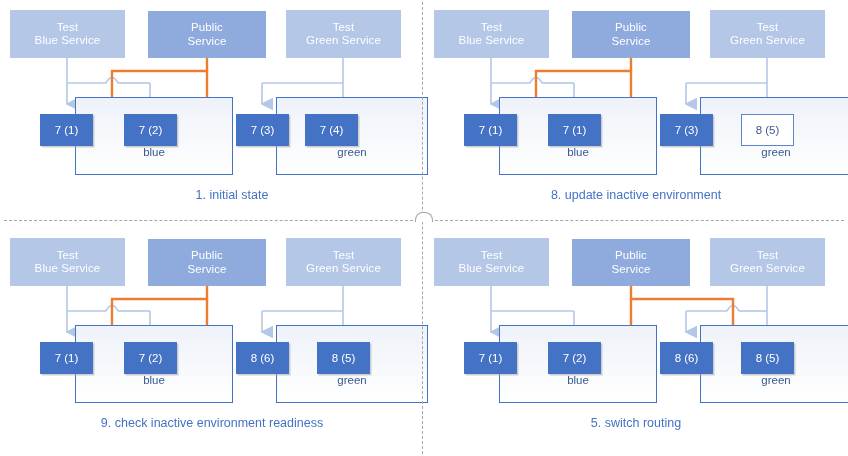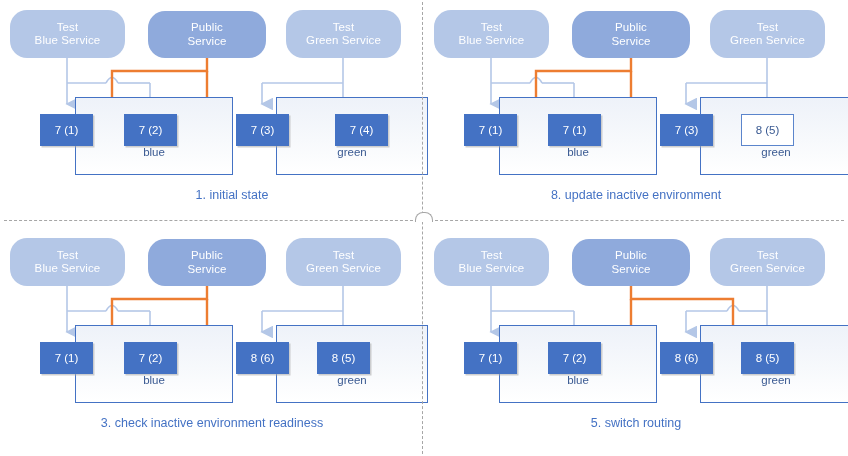--- a/index.html
+++ b/index.html
@@ -13,21 +13,20 @@
   .panel{position:absolute;width:424px;height:228px;}
   .panel-inner{position:absolute;inset:0;}
 
   svg.wires{position:absolute;left:0;top:0;width:424px;height:228px;overflow:visible;}
 
   .svc{
     position:absolute;box-sizing:border-box;
     display:flex;align-items:center;justify-content:center;text-align:center;
     color:#ffffff;font-size:11.5px;line-height:13.5px;
     letter-spacing:0.1px;
-    border-radius:17px;
   }
   .svc.test{background:#b4c7e7;}
   .svc.public{background:#8faadc;}
 
   .envbox{
     position:absolute;box-sizing:border-box;
     border:1px solid #4472c4;
     background:linear-gradient(180deg,#eef2f9 0%,#f7f9fc 55%,#ffffff 100%);
     margin-left:48px;
   }
@@ -133,21 +132,21 @@
       <div class="envbox" style="left:27px;top:97px;width:158px;height:78px;">
         <div class="envlabel" style="top:48px;">blue</div>
       </div>
       <div class="inst" style="left:40px;top:114px;width:53px;height:32px;">7 (1)</div>
       <div class="inst" style="left:124px;top:114px;width:53px;height:32px;">7 (2)</div>
 
       <div class="envbox" style="left:228px;top:97px;width:152px;height:78px;">
         <div class="envlabel" style="top:48px;">green</div>
       </div>
       <div class="inst" style="left:236px;top:114px;width:53px;height:32px;">7 (3)</div>
-      <div class="inst" style="left:335px;top:114px;width:53px;height:32px;">7 (4)</div>
+      <div class="inst" style="left:305px;top:114px;width:53px;height:32px;">7 (4)</div>
 
       <div class="caption" style="top:188px;padding-left:20px;">1. initial state</div>
     </div>
   </div>
 
   <div class="panel" style="left:424px;top:0px;">
     <div class="panel-inner">
 
       <svg class="wires" viewBox="0 0 424 228">
         <defs>
@@ -271,21 +270,21 @@
       </div>
       <div class="inst" style="left:40px;top:114px;width:53px;height:32px;">7 (1)</div>
       <div class="inst" style="left:124px;top:114px;width:53px;height:32px;">7 (2)</div>
 
       <div class="envbox" style="left:228px;top:97px;width:152px;height:78px;">
         <div class="envlabel" style="top:48px;">green</div>
       </div>
       <div class="inst" style="left:236px;top:114px;width:53px;height:32px;">8 (6)</div>
       <div class="inst" style="left:317px;top:114px;width:53px;height:32px;">8 (5)</div>
 
-      <div class="caption" style="top:188px;">3. check inactive environment readiness</div>
+      <div class="caption" style="top:188px;">9. check inactive environment readiness</div>
     </div>
   </div>
 
   <div class="panel" style="left:424px;top:228px;">
     <div class="panel-inner">
 
       <svg class="wires" viewBox="0 0 424 228">
         <defs>
           <marker id="m-orange-r-4" markerWidth="7" markerHeight="7" refX="6" refY="3.5" orient="auto">
             <path d="M0,0 L0,7 L7,3.5 z" fill="#ed7d31"></path>

